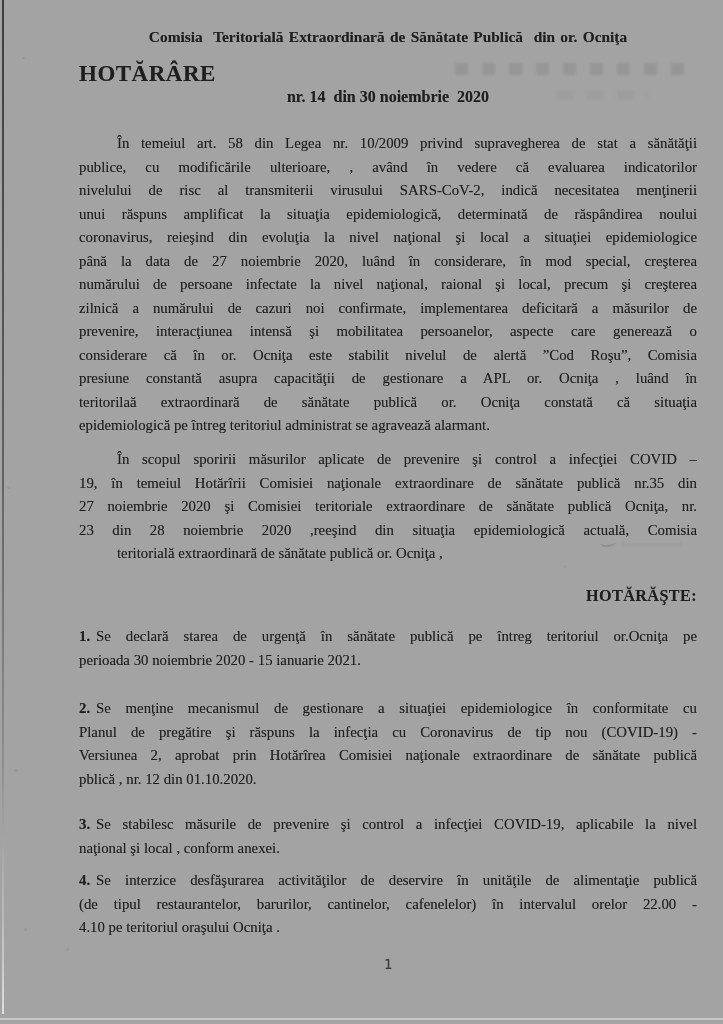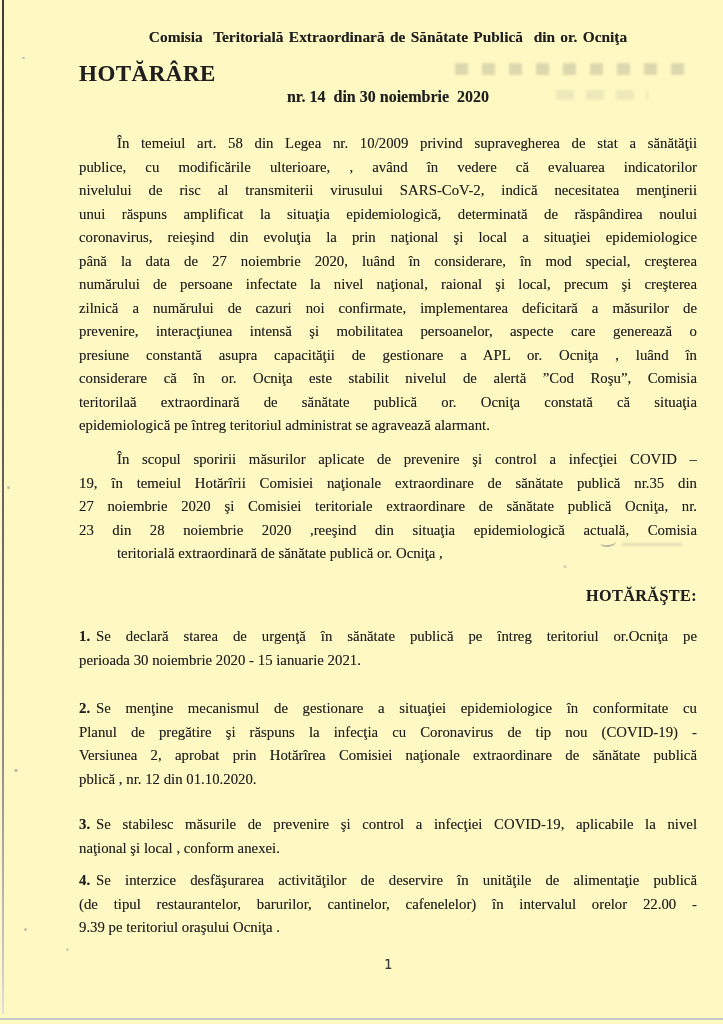--- a/index.html
+++ b/index.html
@@ -1,19 +1,19 @@
 <!DOCTYPE html>
 <html><head>
 <meta charset="utf-8">
 <style>
   html,body{margin:0;padding:0;background:#e9e9e9;}
   .page{
     position:relative;
     width:723px;height:1024px;
-    background:#fef9c3;
+    background:#a3a3a3;
     overflow:hidden;
     font-family:"Liberation Serif","DejaVu Serif",serif;
     color:#1f1f1f;
   }
   
   .edge-left{position:absolute;left:2px;top:0;width:2px;height:1014px;
     background:linear-gradient(#3c3c3c,#5f5f5f 45%,#8d8d8d 75%,#c9c9c9 95%,#e0e0e0);}
   .edge-bottom{position:absolute;left:0;top:1018px;width:723px;height:2px;background:#c6c6c6;}
   .smudge{position:absolute;filter:blur(1.1px);}
   .smudge-a{left:455px;top:63px;width:230px;height:12px;opacity:.5;
@@ -83,27 +83,27 @@
     <div class="t-type">HOTĂRÂRE</div>
     <div class="t-num">nr. 14  din 30 noiembrie  2020</div>
 
     <div class="doc-body">
 
       <div class="par">
         <div class="ln j indent">În temeiul art. 58 din Legea nr. 10/2009 privind supravegherea de stat a sănătăţii</div>
         <div class="ln j">publice, cu modificările ulterioare, , având în vedere că evaluarea indicatorilor</div>
         <div class="ln j">nivelului de risc al transmiterii virusului SARS-CoV-2, indică necesitatea menţinerii</div>
         <div class="ln j">unui răspuns amplificat la situaţia epidemiologică, determinată de răspândirea noului</div>
-        <div class="ln j">coronavirus, reieşind din evoluţia la prin naţional şi local a situaţiei epidemiologice</div>
+        <div class="ln j">coronavirus, reieşind din evoluţia la nivel naţional şi local a situaţiei epidemiologice</div>
         <div class="ln j">până la data de 27 noiembrie 2020, luând în considerare, în mod special, creşterea</div>
         <div class="ln j">numărului de persoane infectate la nivel naţional, raional şi local, precum şi creşterea</div>
         <div class="ln j">zilnică a numărului de cazuri noi confirmate, implementarea deficitară a măsurilor de</div>
         <div class="ln j">prevenire, interacţiunea intensă şi mobilitatea persoanelor, aspecte care generează o</div>
+        <div class="ln j">considerare că în or. Ocniţa este stabilit nivelul de alertă ”Cod Roşu”, Comisia</div>
         <div class="ln j">presiune constantă asupra capacităţii de gestionare a APL or. Ocniţa , luând în</div>
-        <div class="ln j">considerare că în or. Ocniţa este stabilit nivelul de alertă ”Cod Roşu”, Comisia</div>
         <div class="ln j">teritorilaă extraordinară de sănătate publică or. Ocniţa constată că situaţia</div>
         <div class="ln">epidemiologică pe întreg teritoriul administrat se agravează alarmant.</div>
       </div>
 
       <div class="par">
         <div class="ln j indent">În scopul sporirii măsurilor aplicate de prevenire şi control a infecţiei COVID –</div>
         <div class="ln j">19, în temeiul Hotărîrii Comisiei naţionale extraordinare de sănătate publică nr.35 din</div>
         <div class="ln j">27 noiembrie 2020 şi Comisiei teritoriale extraordinare de sănătate publică Ocniţa, nr.</div>
         <div class="ln j">23 din 28 noiembrie 2020 ,reeşind din situaţia epidemiologică actuală, Comisia</div>
         <div class="ln indent">teritorială extraordinară de sănătate publică  or. Ocniţa ,</div>
@@ -124,20 +124,20 @@
       </div>
 
       <div class="item item-3">
         <div class="ln j"><span class="num">3.</span><span>Se stabilesc măsurile de prevenire şi control a infecţiei COVID-19, aplicabile la nivel</span></div>
         <div class="ln">naţional şi local , conform anexei.</div>
       </div>
 
       <div class="item item-4">
         <div class="ln j"><span class="num">4.</span><span>Se interzice desfăşurarea activităţilor de deservire în unităţile de alimentaţie publică</span></div>
         <div class="ln j">(de tipul restaurantelor, barurilor, cantinelor, cafenelelor) în intervalul orelor 22.00 -</div>
-        <div class="ln">9.39 pe teritoriul oraşului Ocniţa  .</div>
+        <div class="ln">4.10 pe teritoriul oraşului Ocniţa  .</div>
       </div>
 
       <div class="page-number">1</div>
 
     </div>
   </div>
 </div>
 
 </body></html>

